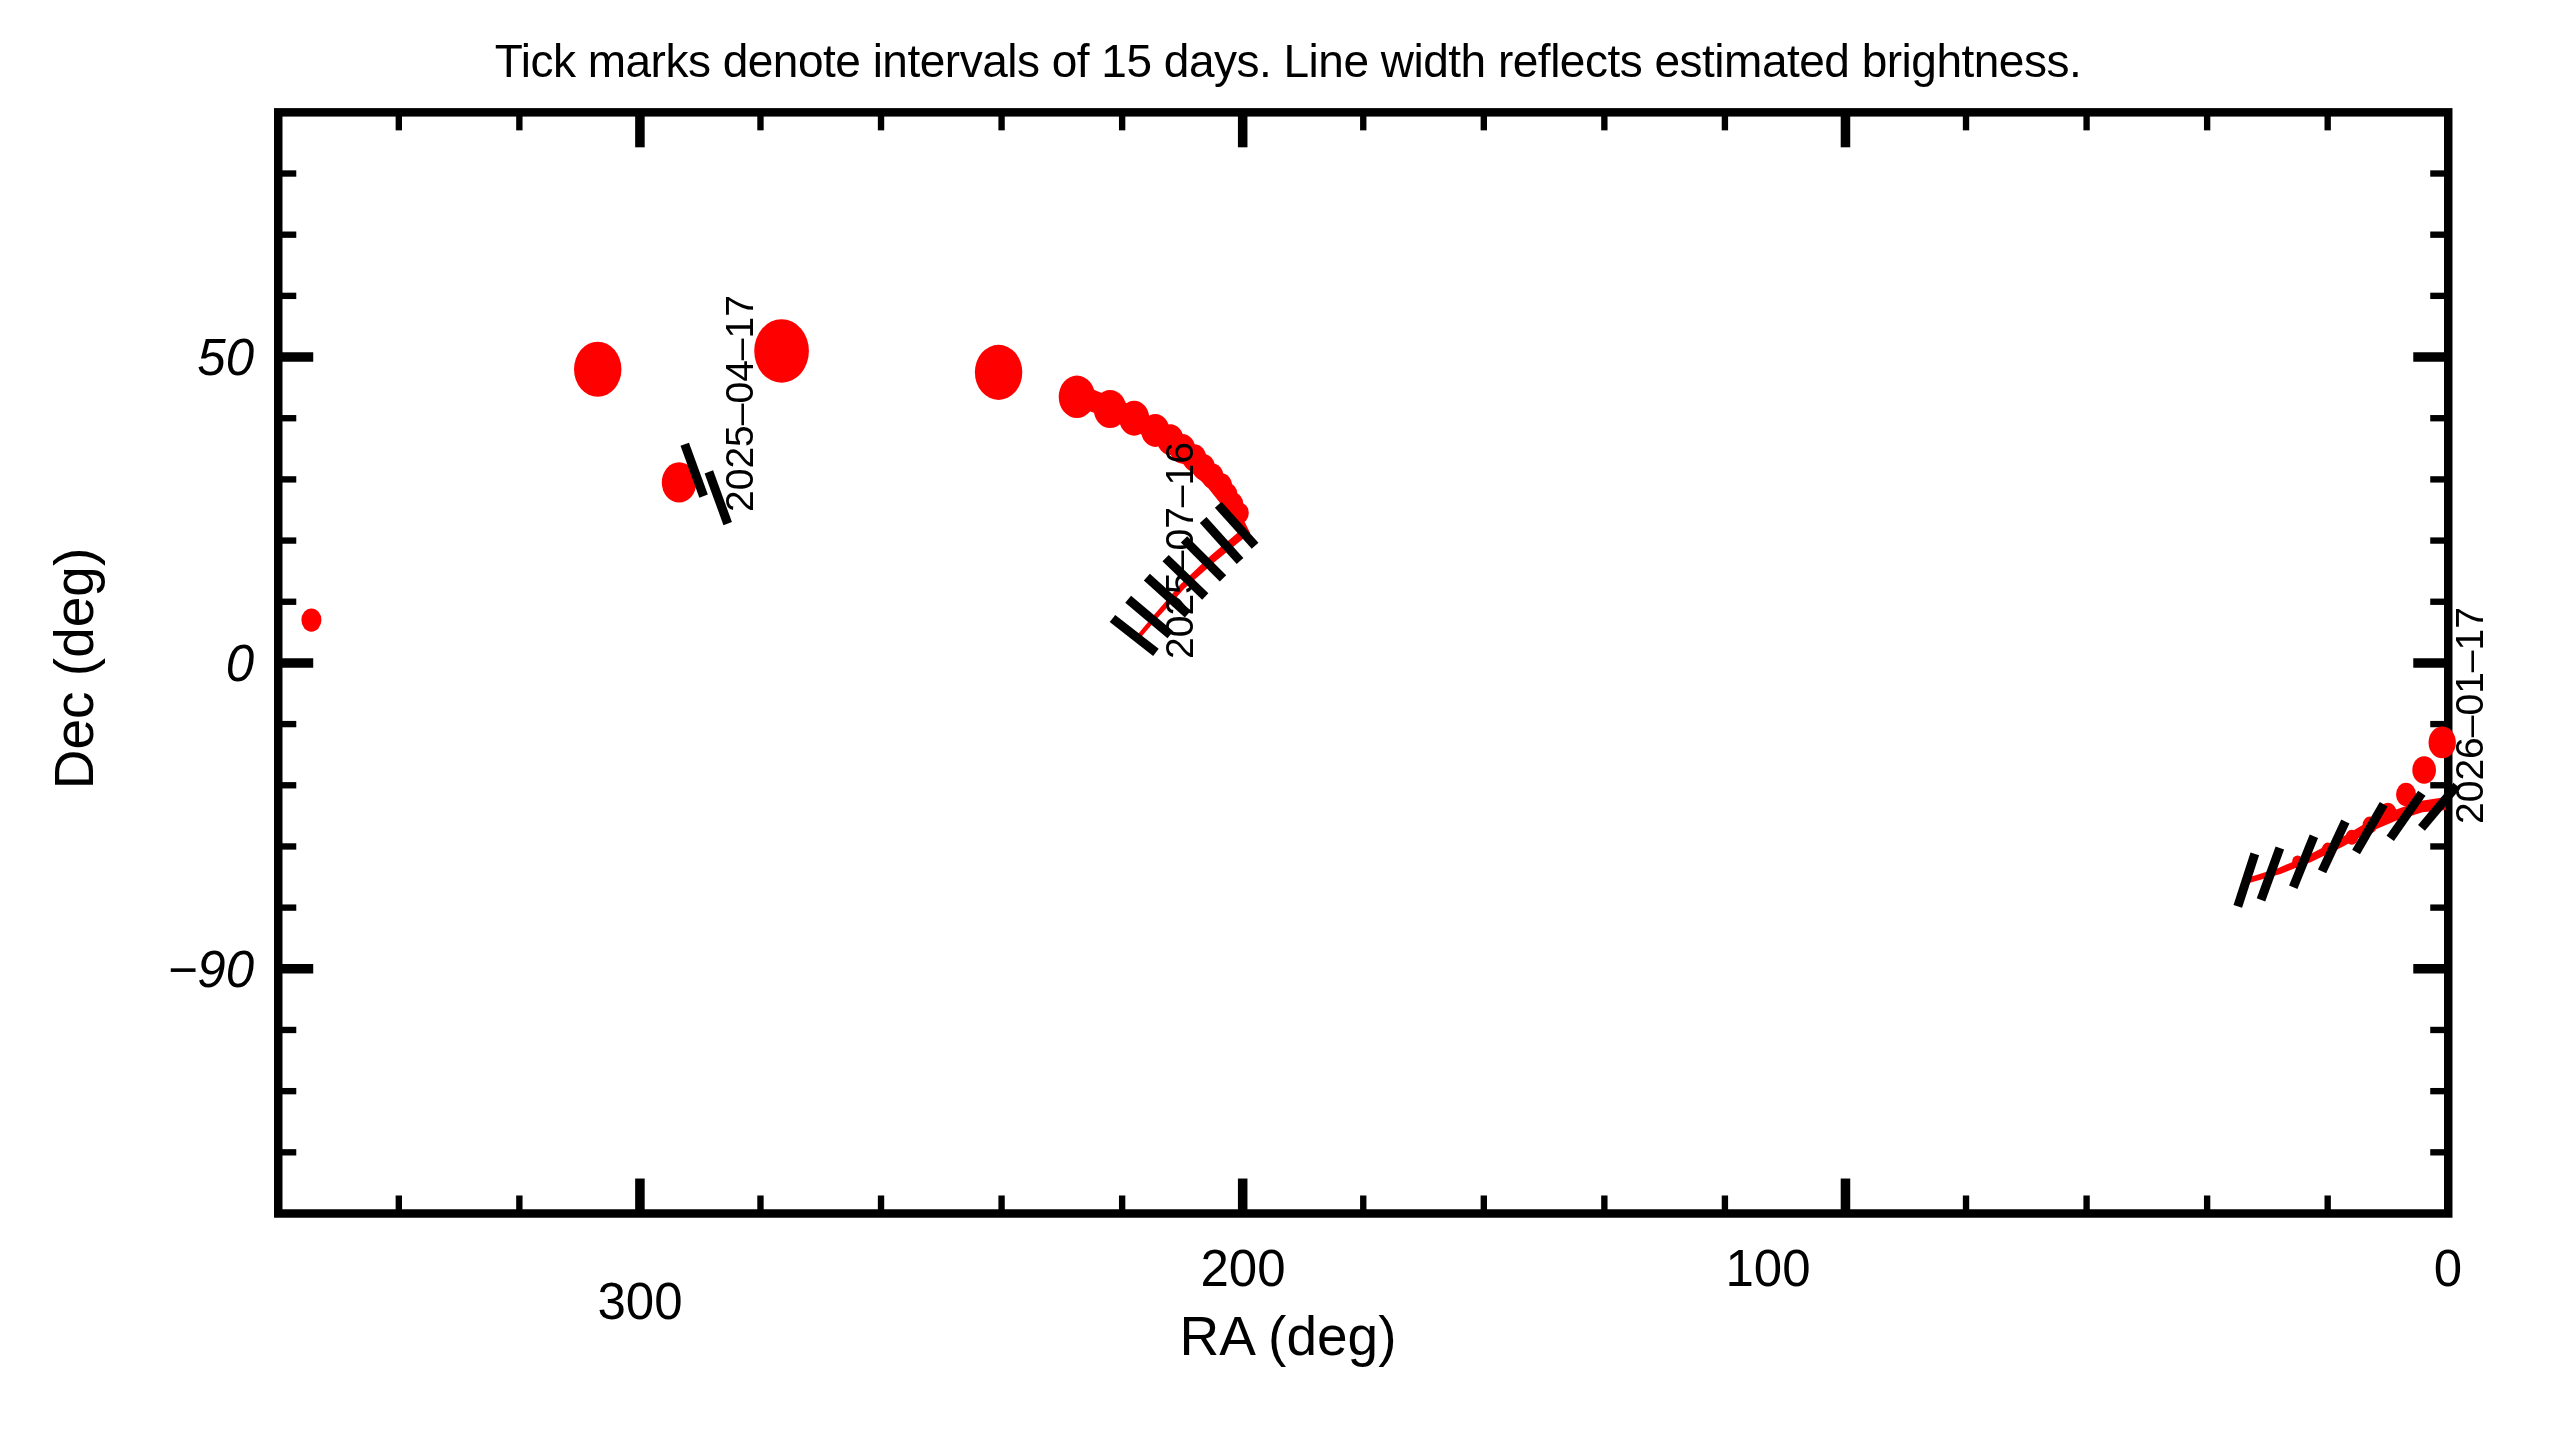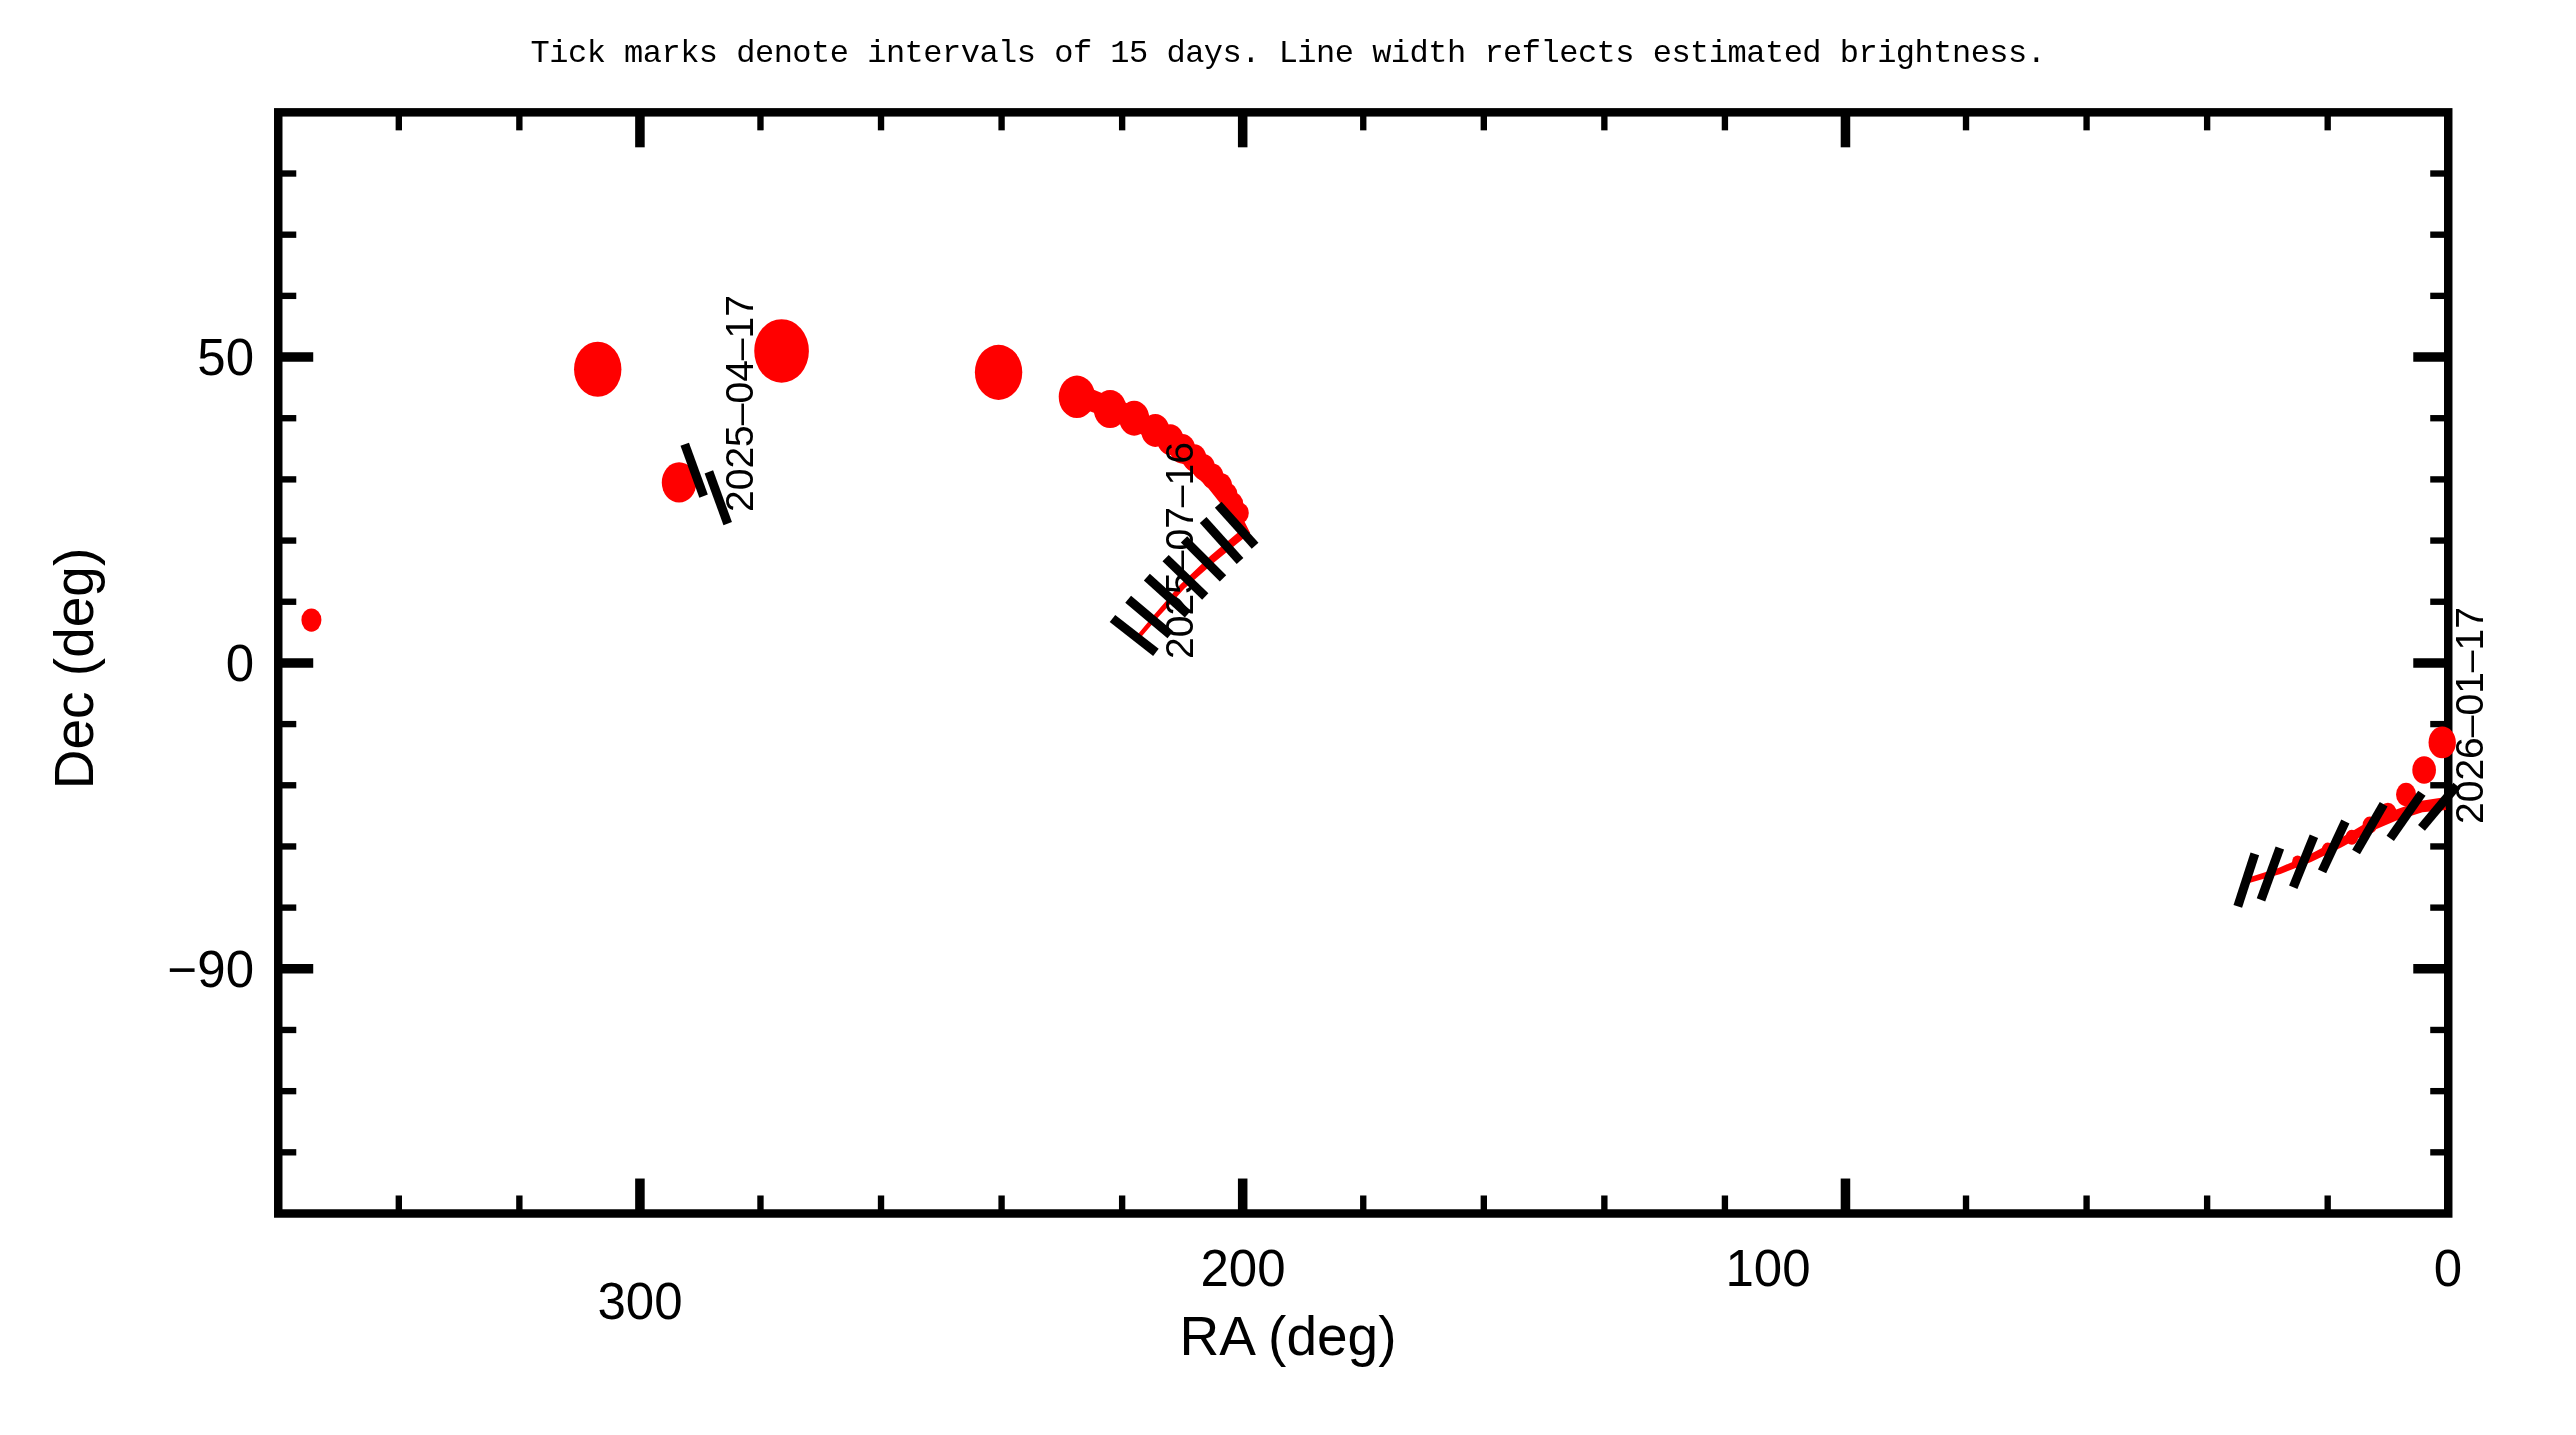--- a/index.html
+++ b/index.html
@@ -6,36 +6,36 @@
   html,body{margin:0;padding:0;background:#ffffff;}
   body{
     width:2576px;height:1435px;position:relative;overflow:hidden;
     font-family:"Liberation Sans", sans-serif;
     color:#000000;
   }
   #fig{position:absolute;inset:0;}
   #plotsvg{position:absolute;left:0;top:0;width:2576px;height:1435px;}
   .ttl{
     position:absolute;left:0;top:38px;width:2576px;text-align:center;
-    font-size:32px;line-height:1;letter-spacing:-0.5px;
-    font-family:Liberation Mono, monospace;
+    font-size:46px;line-height:1;letter-spacing:-0.5px;
+    font-family:Liberation Sans, sans-serif;
     white-space:nowrap;
   }
   .axtitle-x{
     position:absolute;left:0;top:1309px;width:2576px;text-align:center;
     font-size:55px;line-height:1;
   }
   .axtitle-y{
     position:absolute;left:-297px;top:641px;width:742px;text-align:center;
     font-size:55px;line-height:1;
     transform:rotate(-90deg);transform-origin:center center;
   }
   .tlabel{position:absolute;font-size:51px;line-height:1;white-space:nowrap;}
   .tlabel.x{transform:translateX(-50%);}
-  .tlabel.y{transform:translateY(-50%);}
+  .tlabel.y{transform:translateY(-50%);font-style:italic;}
   .datelab{
     position:absolute;font-size:39px;line-height:1;white-space:nowrap;
     transform-origin:0 0;transform:rotate(-90deg);
   }
 </style>
 </head>
 <body>
 
 <div id="fig">
 

